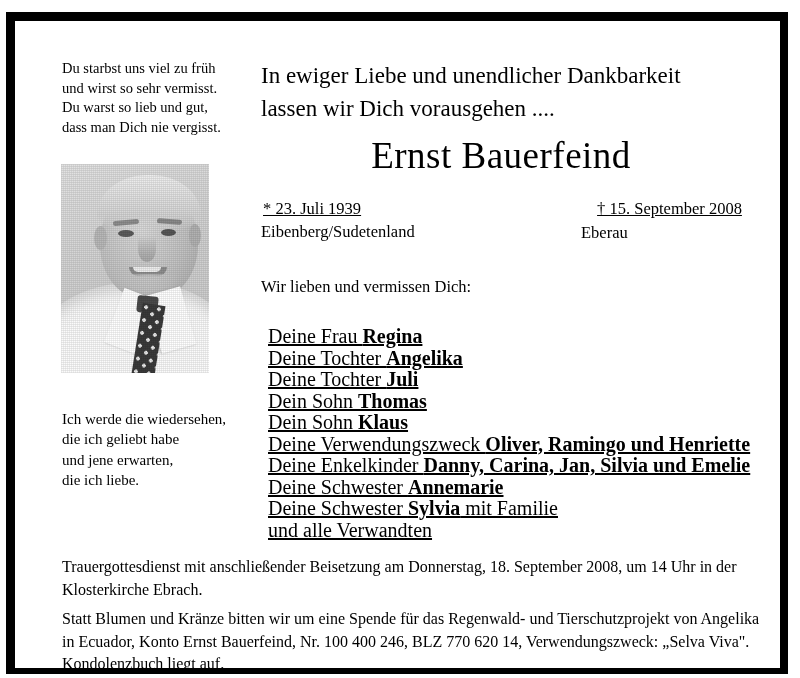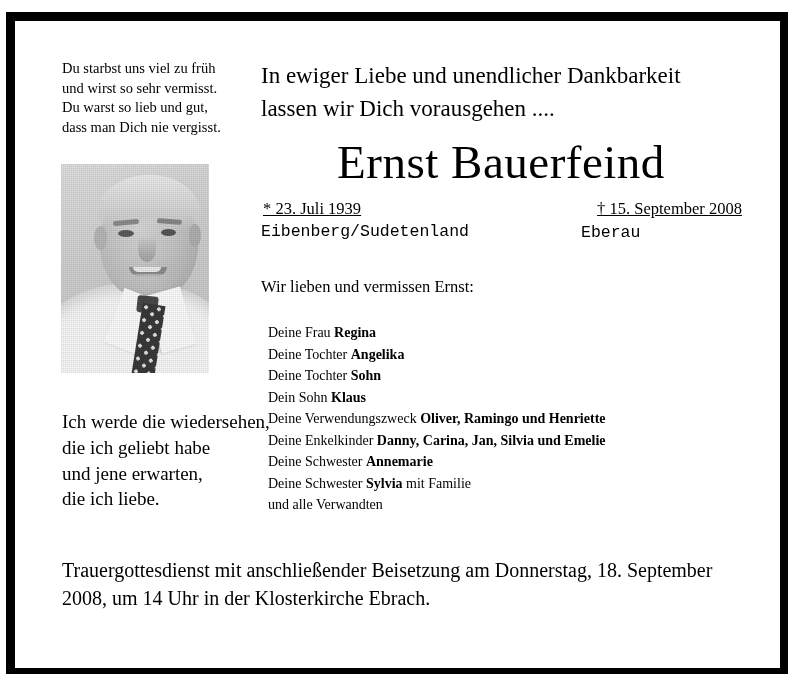--- a/index.html
+++ b/index.html
@@ -41,52 +41,52 @@
   .txt {
     position: absolute;
     line-height: 1.33;
     white-space: pre;
   }
   .verse {
     font-size: 14.5px;
     line-height: 1.36;
   }
   .caption {
-    font-size: 19px;
+    font-size: 15px;
     line-height: 1.36;
   }
   .lead {
     font-size: 23px;
     line-height: 1.42;
     white-space: normal;
   }
   .name {
-    font-size: 47px;
+    font-size: 37px;
     letter-spacing: 0.5px;
     white-space: nowrap;
   }
   .dateline {
     font-size: 16.5px;
     text-decoration: underline;
   }
   .place {
     font-size: 16.5px;
-    font-family: Liberation Mono, monospace;
   }
   .intro {
     font-size: 16.5px;
   }
   .fam-line {
-    font-size: 14px;
+    font-size: 20px;
     line-height: 1.0;
     white-space: pre;
+    text-decoration: underline;
   }
   .fam-line b { font-weight: bold; }
   .foot {
-    font-size: 20px;
+    font-size: 16px;
     line-height: 1.42;
     white-space: normal;
   }
 
   
   #family-list {
     position: absolute;
     left: 253px;
     top: 305px;
     width: 470px;
@@ -315,26 +315,27 @@
     <div class="txt lead" style="left:246px; top:39px; width:470px;">In ewiger Liebe und unendlicher Dankbarkeit lassen wir Dich vorausgehen ....</div>
 
     <div class="txt name" style="left:246px; top:110px; width:480px; text-align:center;">Ernst Bauerfeind</div>
 
     <div class="txt dateline" style="left:248px; top:177px;">* 23. Juli 1939</div>
     <div class="txt place" style="left:246px; top:200px;">Eibenberg/Sudetenland</div>
 
     <div class="txt dateline" style="left:572px; top:177px; width:165px; text-align:center;">† 15. September 2008</div>
     <div class="txt place" style="left:566px; top:201px;">Eberau</div>
 
-    <div class="txt intro" style="left:246px; top:255px;">Wir lieben und vermissen Ernst:</div>
+    <div class="txt intro" style="left:246px; top:255px;">Wir lieben und vermissen Dich:</div>
 
     <div id="family-list">
         <div class="fam-line"><span>Deine Frau </span><b>Regina</b></div>
         <div class="fam-line"><span>Deine Tochter </span><b>Angelika</b></div>
-        <div class="fam-line"><span>Deine Tochter </span><b>Sohn</b></div>
+        <div class="fam-line"><span>Deine Tochter </span><b>Juli</b></div>
+        <div class="fam-line"><span>Dein Sohn </span><b>Thomas</b></div>
         <div class="fam-line"><span>Dein Sohn </span><b>Klaus</b></div>
         <div class="fam-line"><span>Deine Verwendungszweck </span><b>Oliver, Ramingo und Henriette</b></div>
         <div class="fam-line"><span>Deine Enkelkinder </span><b>Danny, Carina, Jan, Silvia und Emelie</b></div>
         <div class="fam-line"><span>Deine Schwester </span><b>Annemarie</b></div>
         <div class="fam-line"><span>Deine Schwester </span><b>Sylvia</b><span> mit Familie</span></div>
         <div class="fam-line"><span>und alle Verwandten</span></div>
       </div>
 
     <div class="txt caption" style="left:47px; top:388px; width:200px;">Ich werde die wiedersehen,
 die ich geliebt habe
@@ -359,15 +360,16 @@
       <div class="chin"></div>
       <div class="collar-l"></div>
       <div class="collar-r"></div>
       <div class="knot"></div>
       <div class="tie"></div>
       <div class="grain"></div>
     </div>
 
     <div class="txt foot" style="left:47px; top:535px; width:700px;">Trauergottesdienst mit anschließender Beisetzung am Donnerstag, 18. September 2008, um 14 Uhr in der Klosterkirche Ebrach.</div>
 
+    <div class="txt foot" style="left:47px; top:587px; width:706px;">Statt Blumen und Kränze bitten wir um eine Spende für das Regenwald- und Tierschutzprojekt von Angelika in Ecuador, Konto Ernst Bauerfeind, Nr. 100 400 246, BLZ 770 620 14, Verwendungszweck: „Selva Viva". Kondolenzbuch liegt auf.</div>
 
   </div>
 </div>
 
 </body></html>

